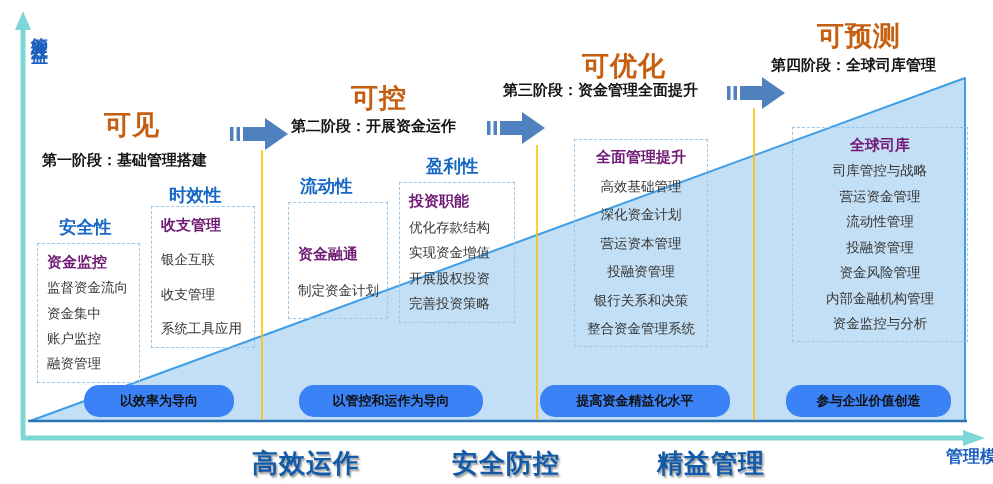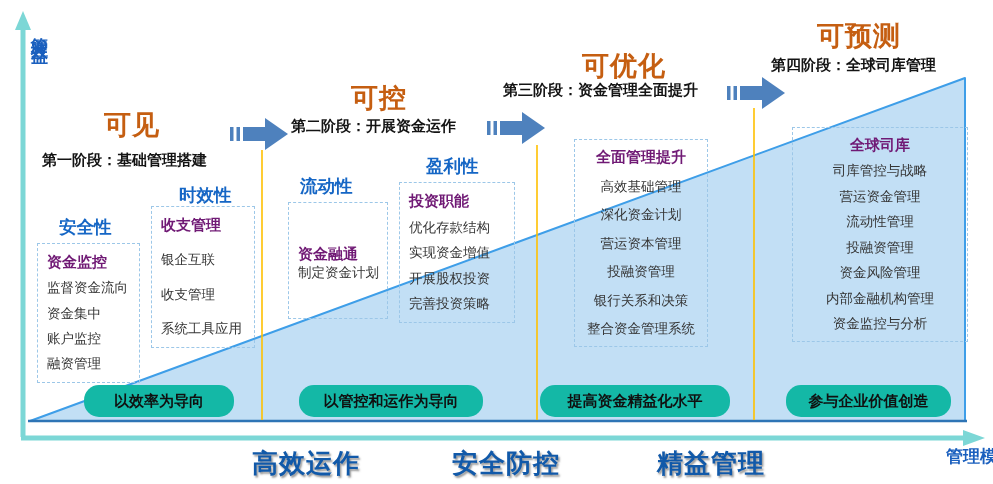--- a/index.html
+++ b/index.html
@@ -15,23 +15,23 @@
   .sarrow{position:absolute;z-index:2;}
   .dbox{
     position:absolute;z-index:2;border:1.6px dashed #9CC7E8;
     display:flex;flex-direction:column;box-sizing:border-box;text-align:center;
   }
   .dbox .bt{font-size:15px;font-weight:bold;color:#701a75;white-space:nowrap;}
   .dbox .bi{font-size:13.5px;color:#353535;white-space:nowrap;}
   .left-al{align-items:flex-start;padding:9px 9px;justify-content:space-between;}
   .center-al{align-items:center;padding:8px 4px;justify-content:space-between;text-align:center;}
   .pill{
-    position:absolute;z-index:2;background:#14b8a6;border-radius:15px;
+    position:absolute;z-index:2;background:#3b82f6;border-radius:15px;
     display:flex;align-items:center;justify-content:center;
-    font-size:15px;font-weight:bold;color:#101010;white-space:nowrap;
+    font-size:13px;font-weight:bold;color:#101010;white-space:nowrap;
   }
   .bigword{
     position:absolute;z-index:2;font-size:26px;font-weight:bold;color:#1159A9;
     text-shadow:1.5px 1.5px 2px rgba(70,70,70,0.55);letter-spacing:1px;white-space:nowrap;
   }
   .axis-label{font-size:17px;font-weight:bold;color:#1A5FBE;}
   .vert{writing-mode:vertical-rl;text-orientation:upright;letter-spacing:3px;}
 </style>
 </head>
 <body>
@@ -80,39 +80,39 @@
     <polygon points="35,2 58,18 35,34" fill="#4E81BD"></polygon>
   </svg>
   <svg class="sarrow" style="left:726px;top:75px;" width="62" height="36" viewBox="0 0 60 36">
     <rect x="0" y="11" width="3.5" height="14" fill="#4E81BD"></rect>
     <rect x="6.5" y="11" width="3.5" height="14" fill="#4E81BD"></rect>
     <rect x="13" y="11" width="22" height="14" fill="#4E81BD"></rect>
     <polygon points="35,2 58,18 35,34" fill="#4E81BD"></polygon>
   </svg>
 
   <div class="abs cat" style="left:59px;top:215px;">安全性</div>
-  <div class="abs cat" style="left:179px;top:183px;">时效性</div>
+  <div class="abs cat" style="left:169px;top:183px;">时效性</div>
   <div class="abs cat" style="left:300px;top:174px;">流动性</div>
   <div class="abs cat" style="left:426px;top:154px;">盈利性</div>
 
   <div class="dbox left-al" style="left:37px;top:243px;width:103px;height:140px;">
     <span class="bt">资金监控</span>
     <span class="bi">监督资金流向</span>
     <span class="bi">资金集中</span>
     <span class="bi">账户监控</span>
     <span class="bi">融资管理</span>
   </div>
   <div class="dbox left-al" style="left:151px;top:206px;width:104px;height:142px;">
     <span class="bt">收支管理</span>
     <span class="bi">银企互联</span>
     <span class="bi">收支管理</span>
     <span class="bi">系统工具应用</span>
   </div>
 
-  <div class="dbox left-al" style="left:288px;top:202px;width:100px;height:117px;justify-content:flex-start;padding-top:42px;gap:0;">
+  <div class="dbox left-al" style="left:288px;top:202px;width:100px;height:117px;justify-content:flex-start;padding-top:42px;gap:18px;">
     <span class="bt">资金融通</span>
     <span class="bi">制定资金计划</span>
   </div>
   <div class="dbox left-al" style="left:399px;top:182px;width:116px;height:141px;">
     <span class="bt">投资职能</span>
     <span class="bi">优化存款结构</span>
     <span class="bi">实现资金增值</span>
     <span class="bi">开展股权投资</span>
     <span class="bi">完善投资策略</span>
   </div>

